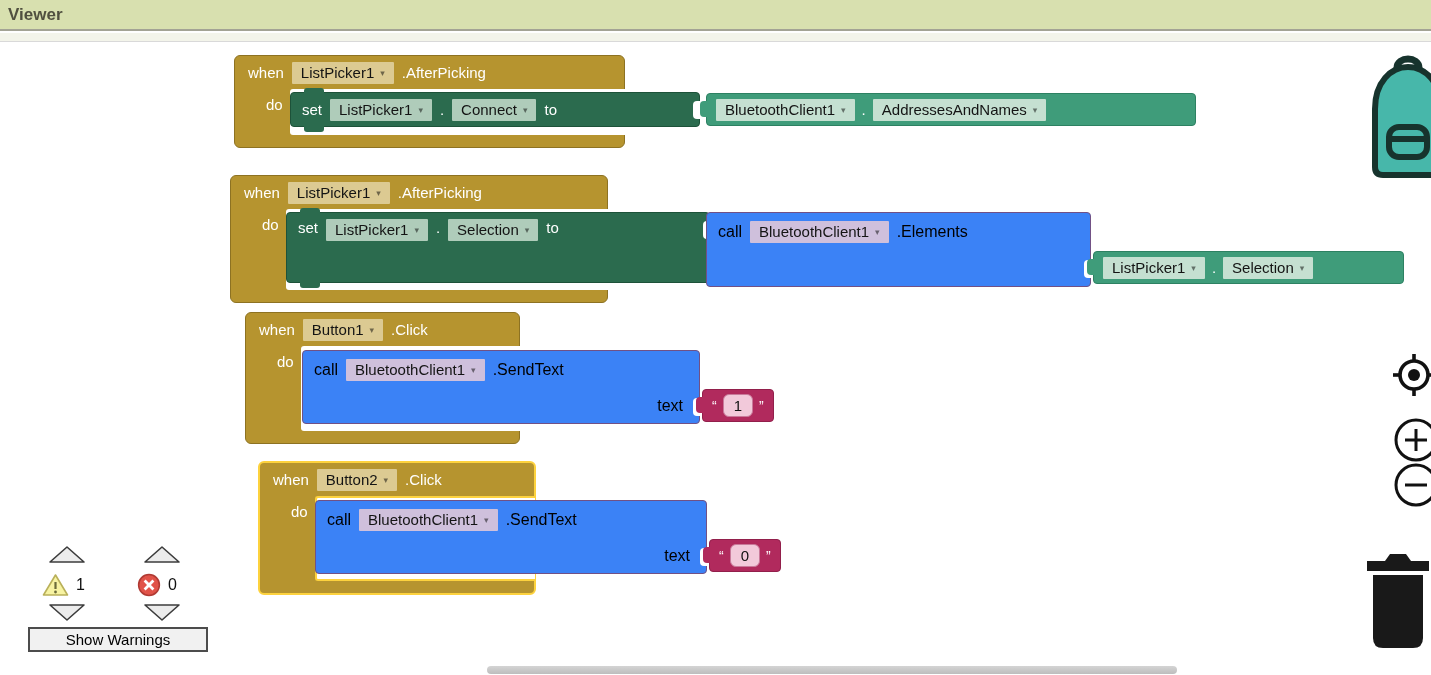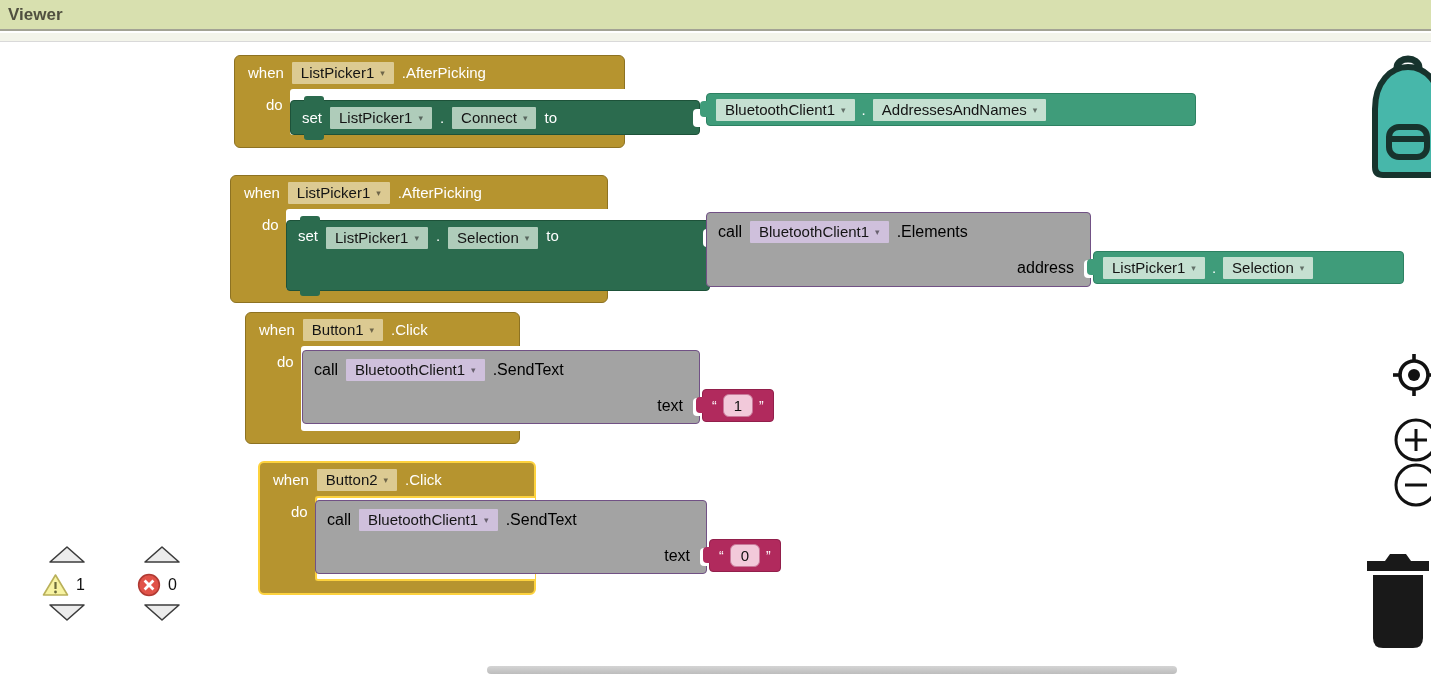--- a/index.html
+++ b/index.html
@@ -19,26 +19,26 @@
   
   .evt { position:absolute; background:#b6942f; border:1px solid #8d7222; border-radius:6px; color:#fff; font-size:15px; }
   .evt .hole { position:absolute; left:55px; top:33px; right:-1px; bottom:12px; background:#fff; border-radius:3px 0 0 3px; }
   .evt-head { position:absolute; left:0; top:0; right:0; height:33px; display:flex; align-items:center; gap:8px; padding:0 13px; }
   .evt-do { position:absolute; left:16px; top:33px; width:55px; padding:7px 0 0 15px; }
   .evt.selected { border:2px solid #fdd23e; }
   .evt.selected .hole { border:2px solid #fdd23e; border-right:none; }
 
   
   .stmt { position:absolute; border-radius:4px; display:flex; align-items:center; gap:8px;
-    padding:0 11px; color:#fff; font-size:15px;margin-top:8px; }
+    padding:0 11px; color:#fff; font-size:15px; }
   .stmt::before { content:""; position:absolute; top:-5px; left:13px; width:20px; height:6px; background:inherit; border-radius:3px 3px 0 0; }
   .stmt::after  { content:""; position:absolute; bottom:-6px; left:13px; width:20px; height:6px; background:inherit; border-radius:0 0 3px 3px; }
   .set  { background:#2b6b4e; border:1px solid #1d5239; }
   .tall { align-items:flex-start; padding-top:6px; }
-  .call { background:#a3a3a3; border:1px solid #715185; display:block; padding:0; }
+  .call { background:#3b82f6; border:1px solid #715185; display:block; padding:0; }
   .crow1 { height:38px; display:flex; align-items:center; gap:8px; padding:0 11px; }
   .crow2 { height:34px; display:flex; align-items:center; justify-content:flex-end; padding-right:16px; }
   .socket { position:absolute; right:-1px; width:7px; height:18px; background:#fff; border-radius:4px 0 0 4px; }
 
   
   .value { position:absolute; background:#3f9c7a; border:1px solid #2d8162; border-radius:4px;
     display:flex; align-items:center; gap:7px; padding:0 9px; color:#fff; font-size:15px; }
   .value::before { content:""; position:absolute; left:-7px; top:7px; width:8px; height:16px; background:inherit; border-radius:4px 0 0 4px; }
 
   
@@ -147,23 +147,20 @@
     </div>
     <div class="call" style="position:absolute; left:706px; top:170px; width:385px; height:75px; border-radius:4px">
       <div class="crow1">
         <span>call</span>
         <span class="pill lav">
             <span>BluetoothClient1</span>
             <span class="arw">▾</span>
           </span>
         <span>.Elements</span>
       </div>
-      <div class="crow2">
-        <span>address</span>
-      </div>
       <span class="socket" style="top:47px"></span>
     </div>
     <div class="value" style="left:1093px; top:209px; width:311px; height:33px">
       <span class="pill mint">
           <span>ListPicker1</span>
           <span class="arw">▾</span>
         </span>
       <span class="dot">.</span>
       <span class="pill mint">
           <span>Selection</span>
@@ -259,20 +256,21 @@
       <span class="cnt">0</span>
     </div>
 
     <svg class="navtri" style="left:48px; top:561px" width="38" height="19">
         <polygon points="2,2 36,2 19,17" fill="#ececec" stroke="#3c3c3c" stroke-width="1.6" stroke-linejoin="round"></polygon>
       </svg>
     <svg class="navtri" style="left:143px; top:561px" width="38" height="19">
         <polygon points="2,2 36,2 19,17" fill="#ececec" stroke="#3c3c3c" stroke-width="1.6" stroke-linejoin="round"></polygon>
       </svg>
 
+    <div class="show-warn">Show Warnings</div>
 
     <svg class="icon-abs" style="left:1363px; top:11px" width="90" height="128">
       <path d="M12 114 V56 C12 29 28 14 45 14 C62 14 78 29 78 56 V114 Q78 122 70 122 H20 Q12 122 12 114 Z" fill="#47b7aa" stroke="#17332d" stroke-width="6" stroke-linejoin="round"></path>
       <path d="M34 15 C34 3 56 3 56 15" fill="none" stroke="#17332d" stroke-width="7"></path>
       <rect x="26" y="74" width="38" height="30" rx="10" fill="#47b7aa" stroke="#17332d" stroke-width="6"></rect>
       <line x1="26" y1="86" x2="64" y2="86" stroke="#17332d" stroke-width="6"></line>
     </svg>
 
     <svg class="icon-abs" style="left:1391px; top:310px" width="46" height="46">
       <circle cx="23" cy="23" r="14" fill="none" stroke="#111" stroke-width="3.6"></circle>

